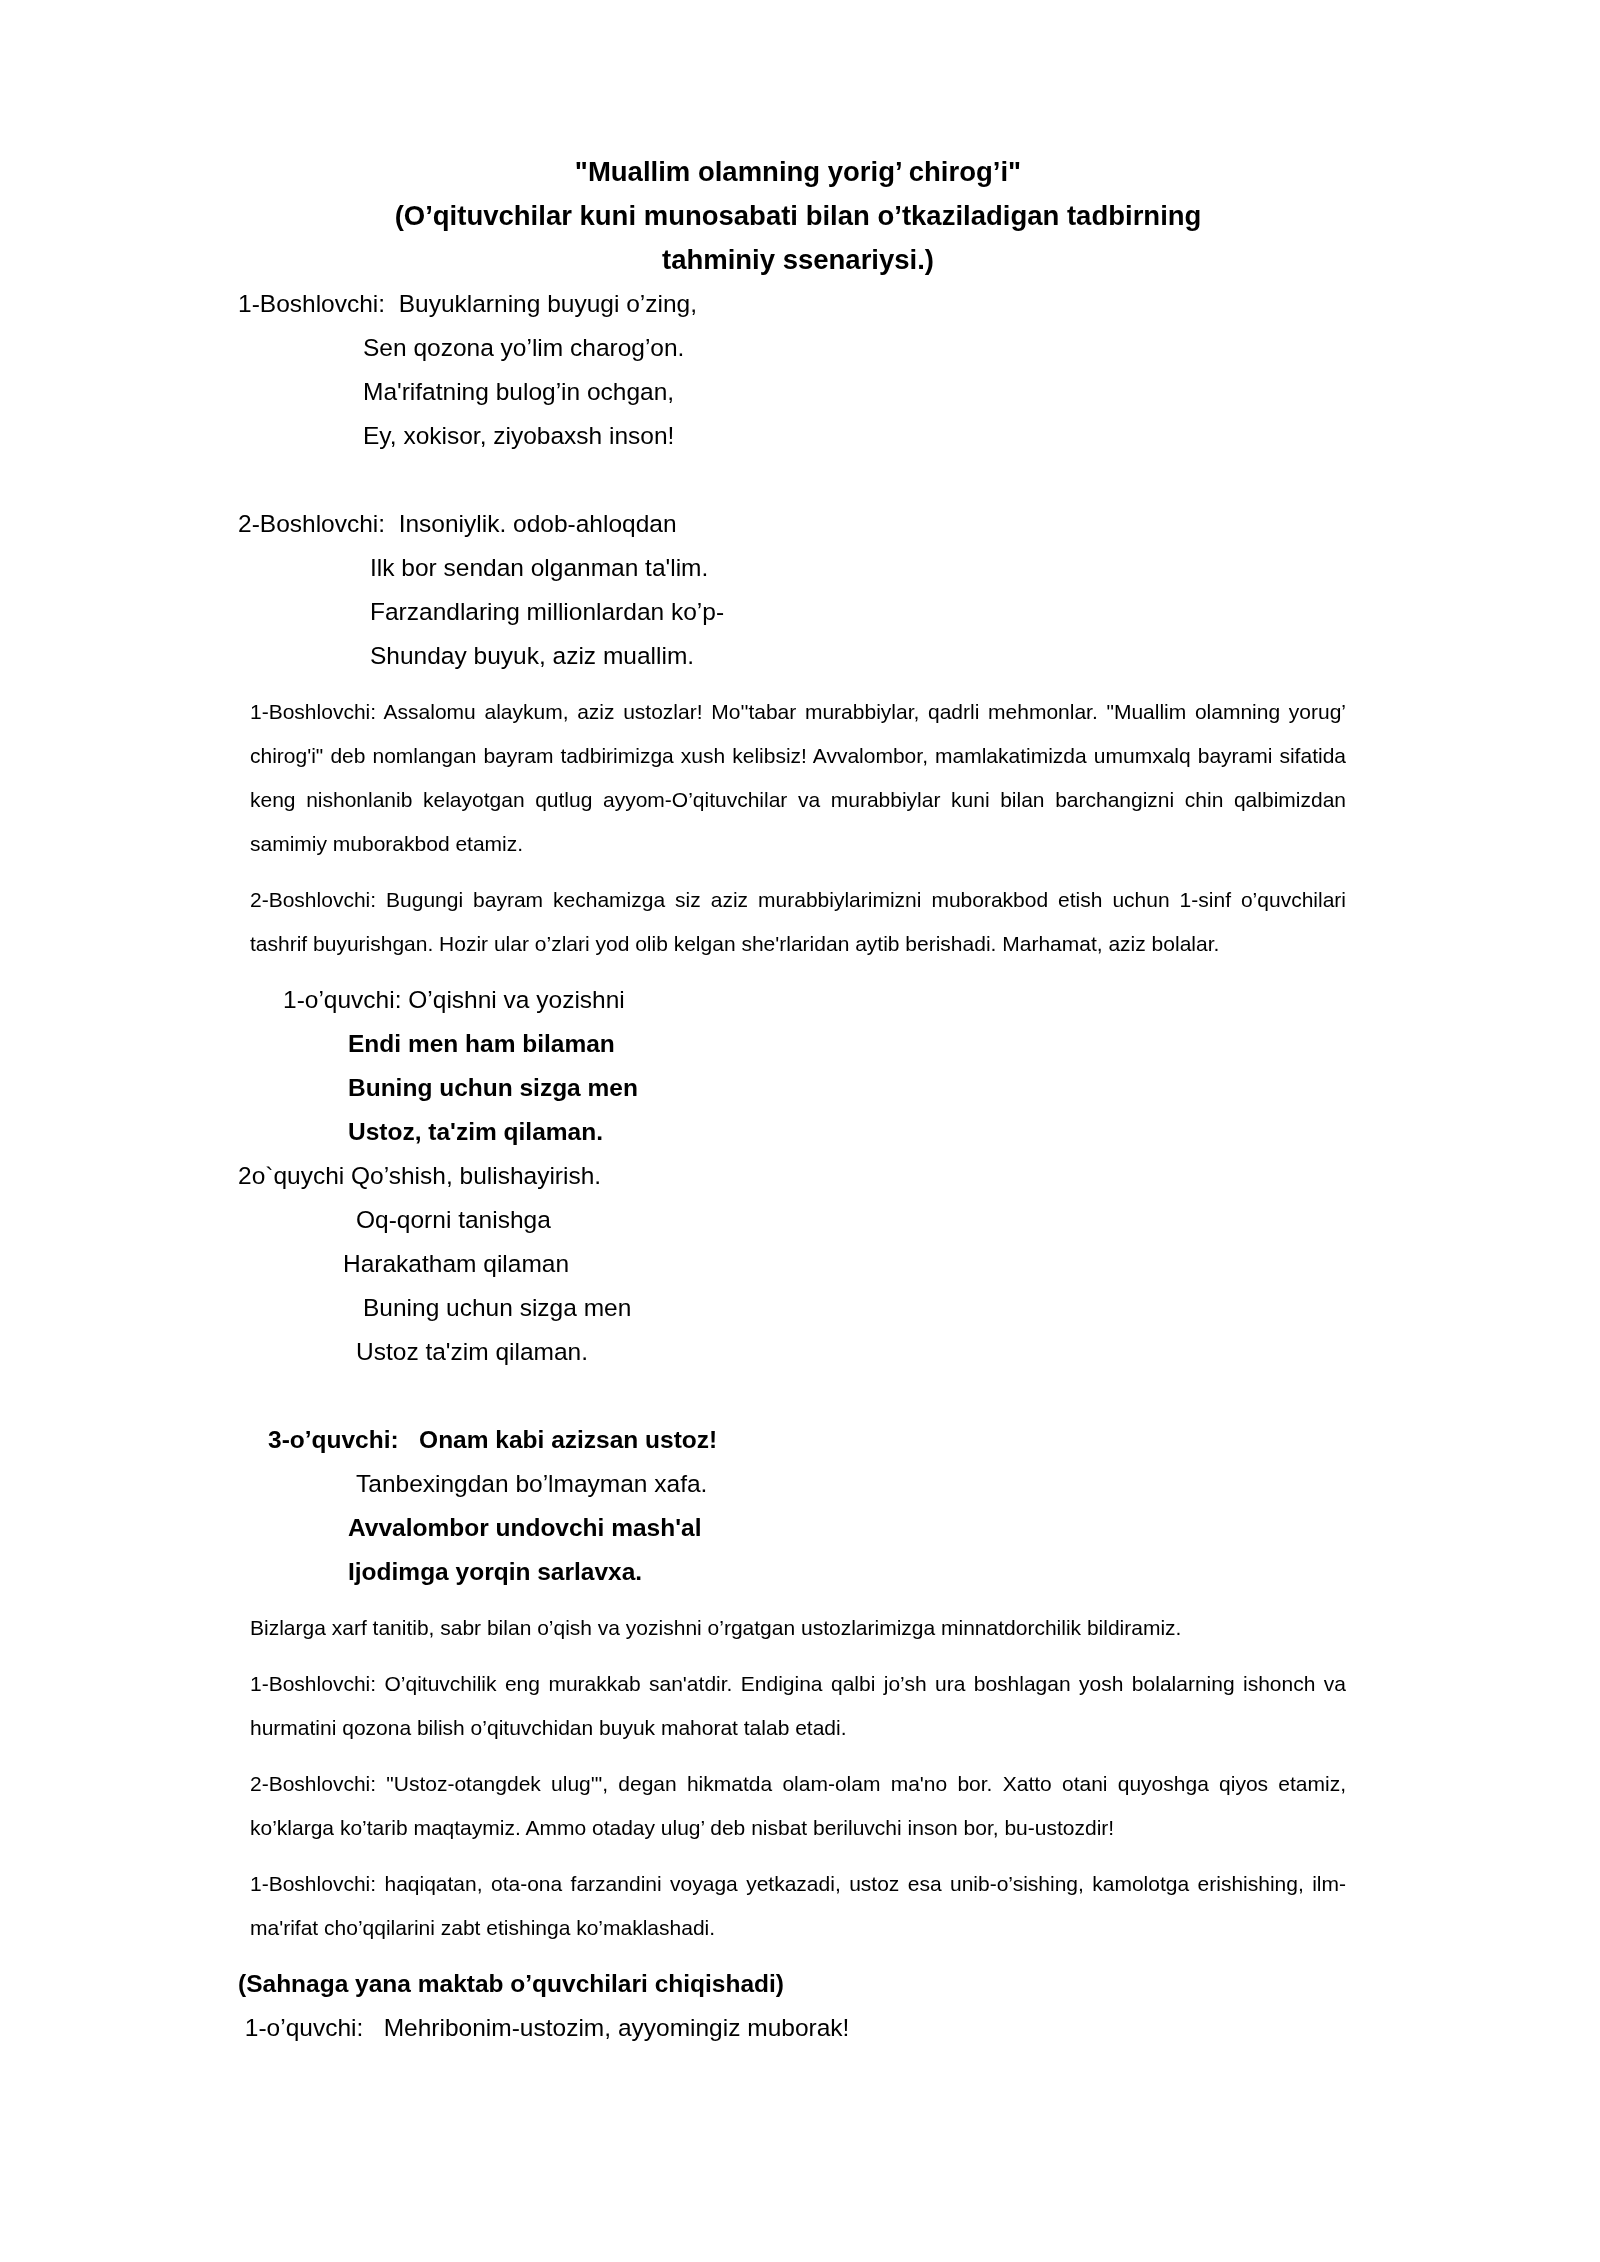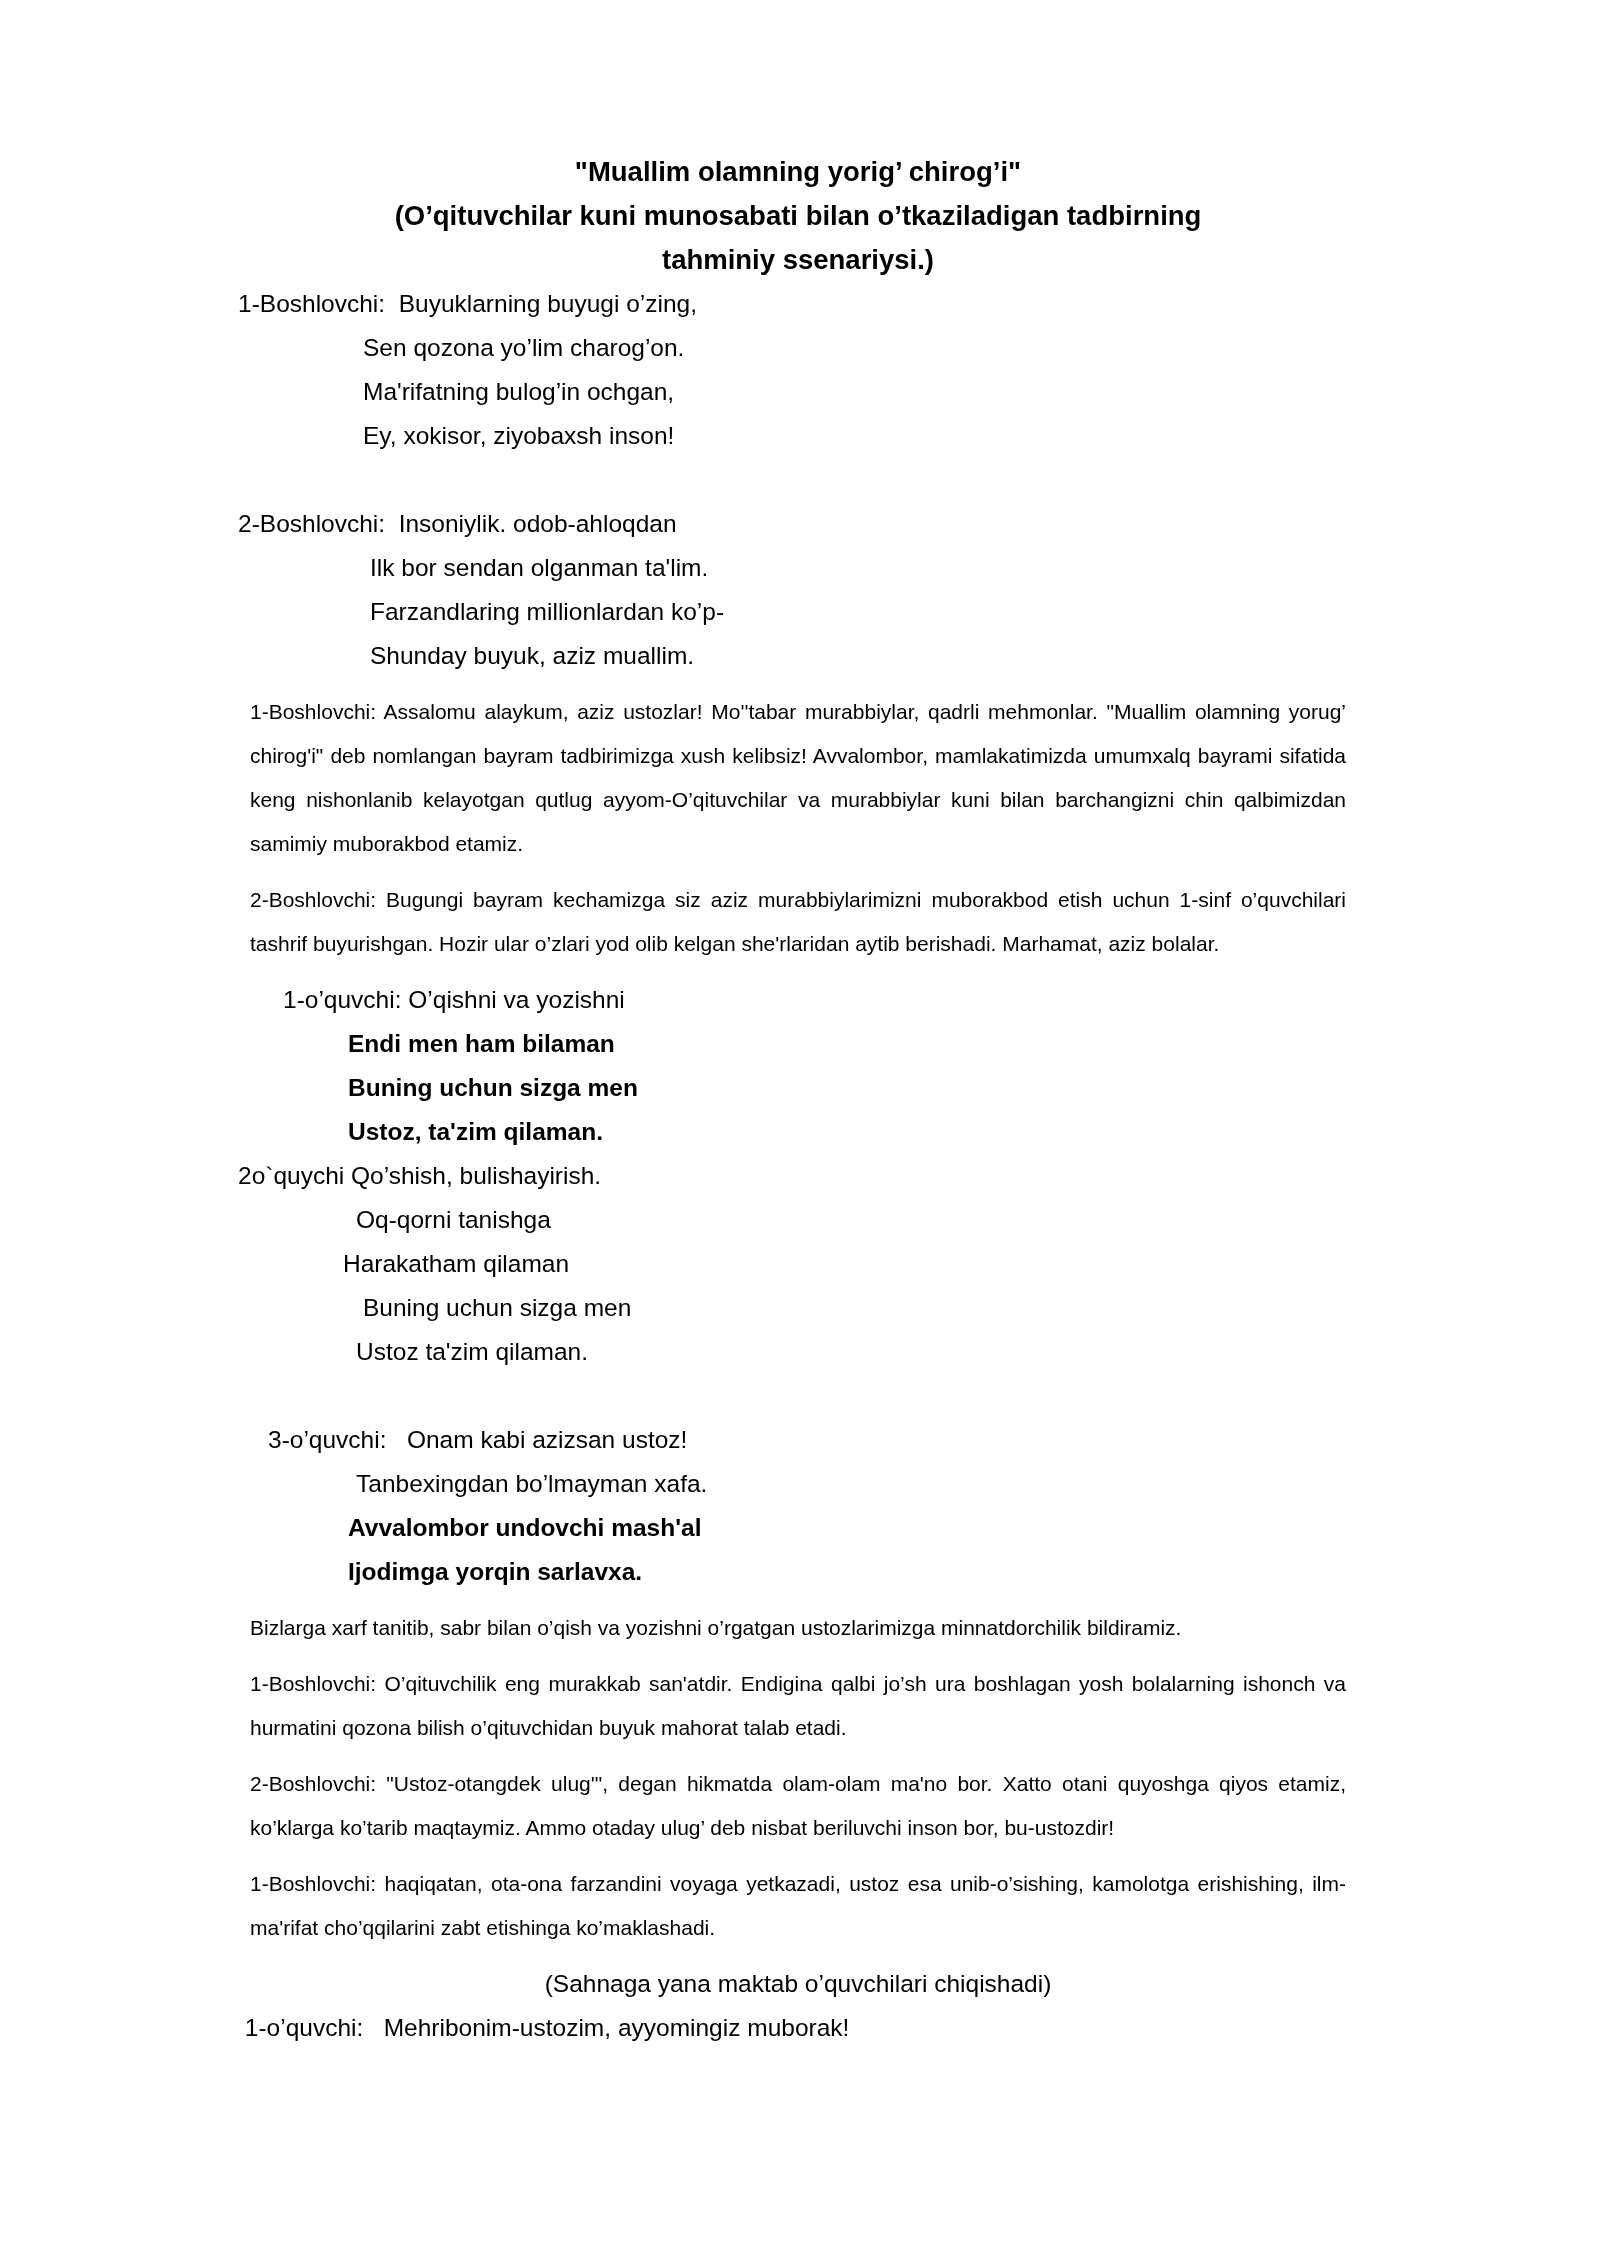--- a/index.html
+++ b/index.html
@@ -51,27 +51,28 @@
     line-height: 44px;
     margin: 0;
     white-space: pre;
   }
 
   .spacer-line {
     height: 44px;
   }
 
   .centered {
-    text-align: center;
+    text-align: left;
+    font-weight: bold;
   }
 
   
   .ind-0   { padding-left: 0px; }
   .ind-n4  { padding-left: -0px; }
-  .ind-30  { padding-left: 30px; }
+  .ind-30  { padding-left: 30px; font-weight: bold; }
   .ind-45  { padding-left: 45px; }
   .ind-105 { padding-left: 105px; }
   .ind-110 { padding-left: 110px; font-weight: bold; }
   .ind-118 { padding-left: 118px; }
   .ind-125 { padding-left: 125px; }
   .ind-132 { padding-left: 132px; }
 </style>
 </head>
 <body>
 

